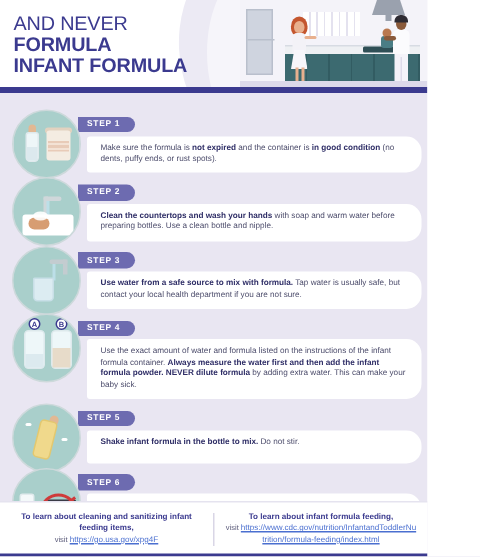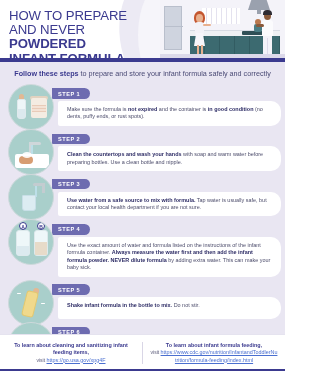--- a/index.html
+++ b/index.html
@@ -242,31 +242,27 @@
         <div class="p2-legsplit"></div>
       <div class="p2-body"></div>
       <div class="p2-head"></div>
         <div class="p2-hair"></div>
       <div class="b-body"></div>
       <div class="b-head"></div>
       <div class="p2-arm"></div>
     </div>
 
     <div class="hdr-title">
-      <div><span>HOW TO PREPARE</span></div>
-      <div><span>AND NEVER </span><b>POWDERED</b></div>
+      <div><span>AND NEVER </span><b>FORMULA</b></div>
       <div><b>INFANT FORMULA</b></div>
     </div>
     <div class="hdr-bottom-bar"></div>
   </div>
 
   <div class="intro">
-    <div class="intro-2">
-      <b>Follow these steps</b><span> to prepare and store your infant formula safely and correctly</span>
-    </div>
   </div>
 
   <div class="steps">
 
     <div class="step">
       <div class="bubble bg-a">
         <div class="bottle-nip"></div>
           <div class="bottle"></div>
           <div class="bottle-fill"></div>
         <div class="can-lid"></div>

